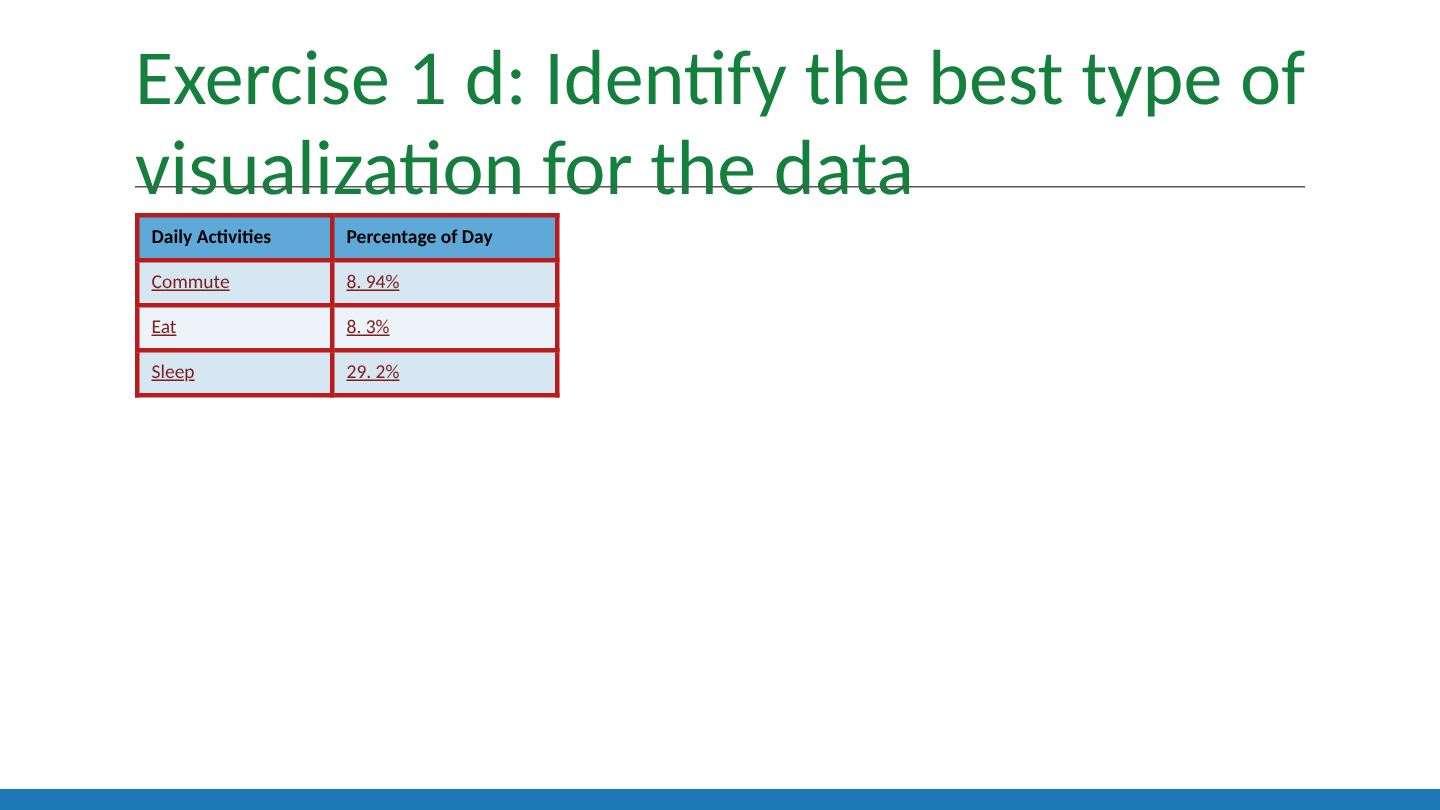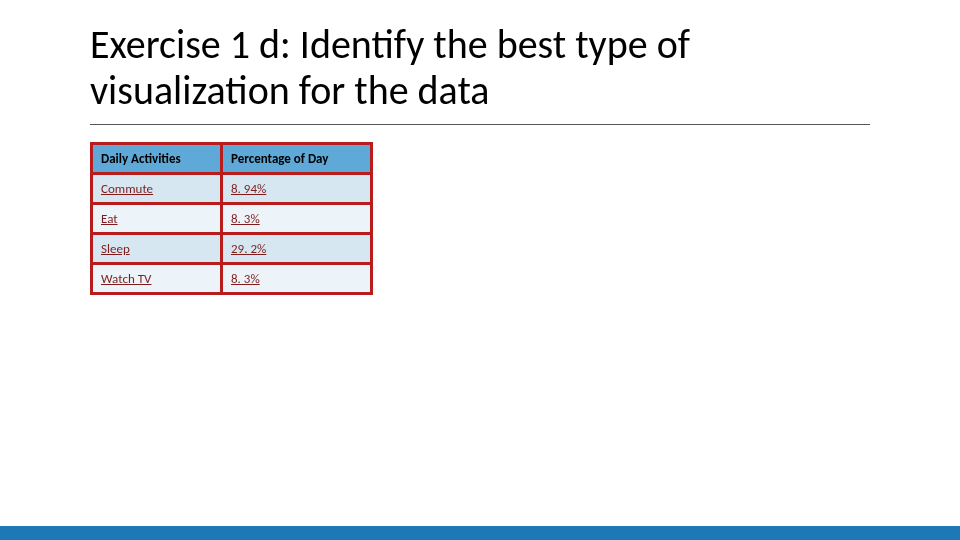--- a/index.html
+++ b/index.html
@@ -10,23 +10,23 @@
     background: #ffffff;
     font-family: "Calibri", "Segoe UI", Arial, sans-serif;
     position: relative;
     overflow: hidden;
   }
   .title {
     position: absolute;
     left: 90px;
     top: 22px;
     width: 800px;
-    font-size: 40px;
+    font-size: 52px;
     line-height: 1.15;
-    color: #000000;
+    color: #15803d;
     font-weight: 400;
   }
   .title-rule {
     position: absolute;
     left: 90px;
     top: 124px;
     width: 780px;
     height: 0;
     border-top: 1.5px solid #555;
   }
@@ -82,20 +82,16 @@
       <td>8. 94%</td>
     </tr>
     <tr class="even">
       <td>Eat</td>
       <td>8. 3%</td>
     </tr>
     <tr class="odd">
       <td>Sleep</td>
       <td>29. 2%</td>
     </tr>
-    <tr class="even">
-      <td>Watch TV</td>
-      <td>8. 3%</td>
-    </tr>
   </tbody>
 </table>
 
 <div class="bottom-band"></div>
 
 </body></html>

